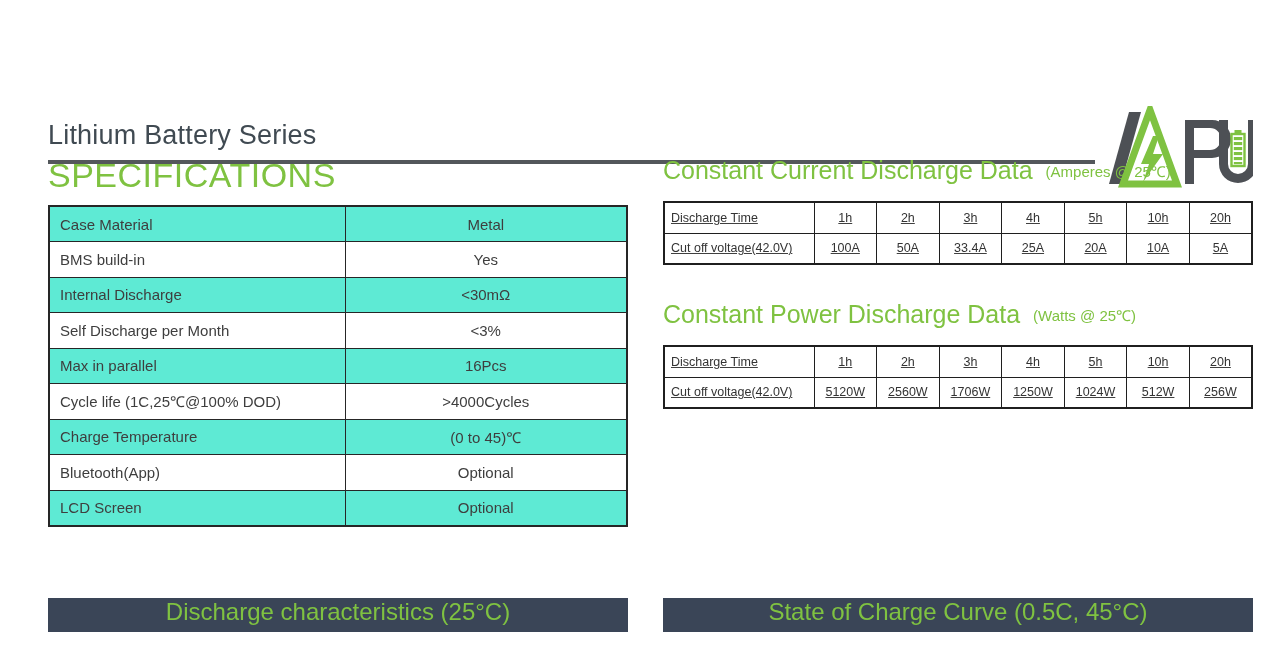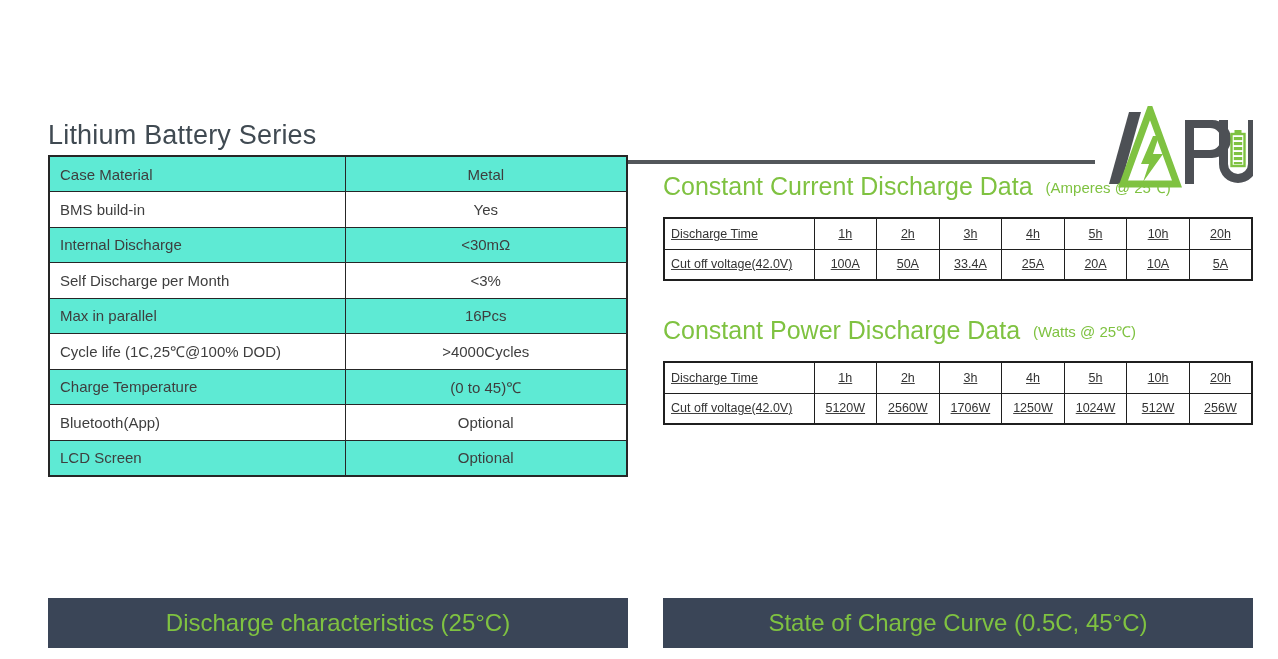--- a/index.html
+++ b/index.html
@@ -92,21 +92,20 @@
   table.spec-table tr.alt td {
     background: #5eead4;
   }
 
   
   #right-column {
     position: absolute;
     left: 663px;
     top: 155px;
     width: 590px;
-    margin-top: 16px;
   }
   .data-heading {
     font-size: 25px;
     color: #7fc241;
     font-weight: 400;
     white-space: nowrap;
     line-height: 30px;
     margin: 0 0 14px 0;
   }
   .data-heading .unit {
@@ -135,24 +134,24 @@
     width: 150px;
     text-align: left;
     padding-left: 6px;
   }
   #power-section { margin-top: 34px; }
 
   
   .banner {
     position: absolute;
     top: 598px;
-    height: 50px;
+    height: 34px;
     background: #3a4557;
     display: flex;
-    align-items: center;
+    align-items: flex-start;
     justify-content: center;
   }
   .banner span {
     font-size: 24px;
     color: #7fc241;
     font-weight: 400;
     white-space: nowrap;
   }
   #banner-discharge {
     left: 48px;
@@ -191,20 +190,21 @@
       <rect x="140.8" y="36" width="8.4" height="3.1" fill="#7fc241"></rect>
       <rect x="140.8" y="41" width="8.4" height="3.1" fill="#7fc241"></rect>
       <rect x="140.8" y="46" width="8.4" height="3.1" fill="#7fc241"></rect>
       <rect x="140.8" y="51" width="8.4" height="3.1" fill="#7fc241"></rect>
       <rect x="140.8" y="56" width="8.4" height="2.2" fill="#7fc241"></rect>
     </svg>
   </div>
 </div>
 
 <div id="spec-section">
+  <div id="spec-heading">SPECIFICATIONS</div>
   <table class="spec-table">
     <tbody id="spec-body">
         <tr class="alt">
           <td class="k">Case Material</td>
           <td class="v">Metal</td>
         </tr>
         <tr>
           <td class="k">BMS build-in</td>
           <td class="v">Yes</td>
         </tr>

